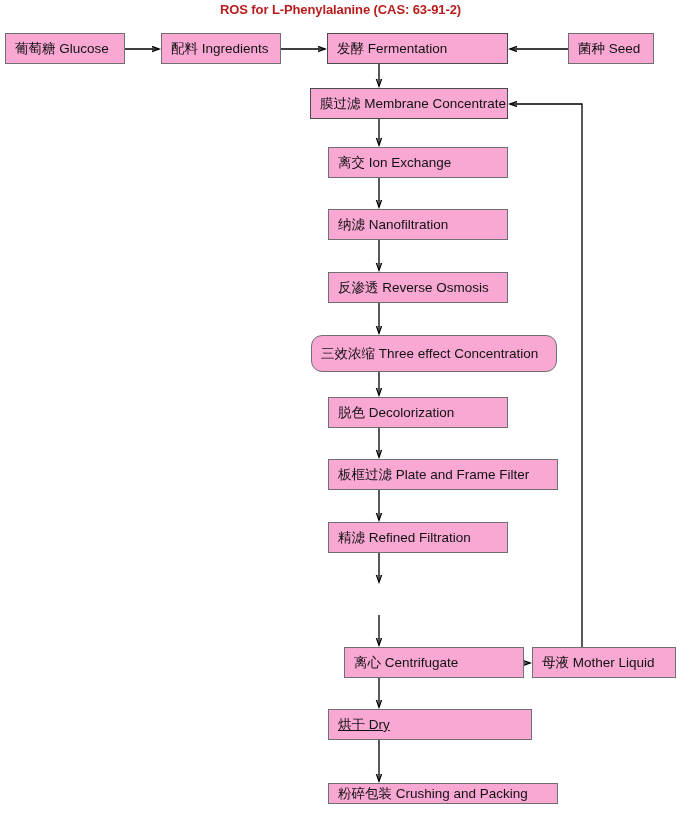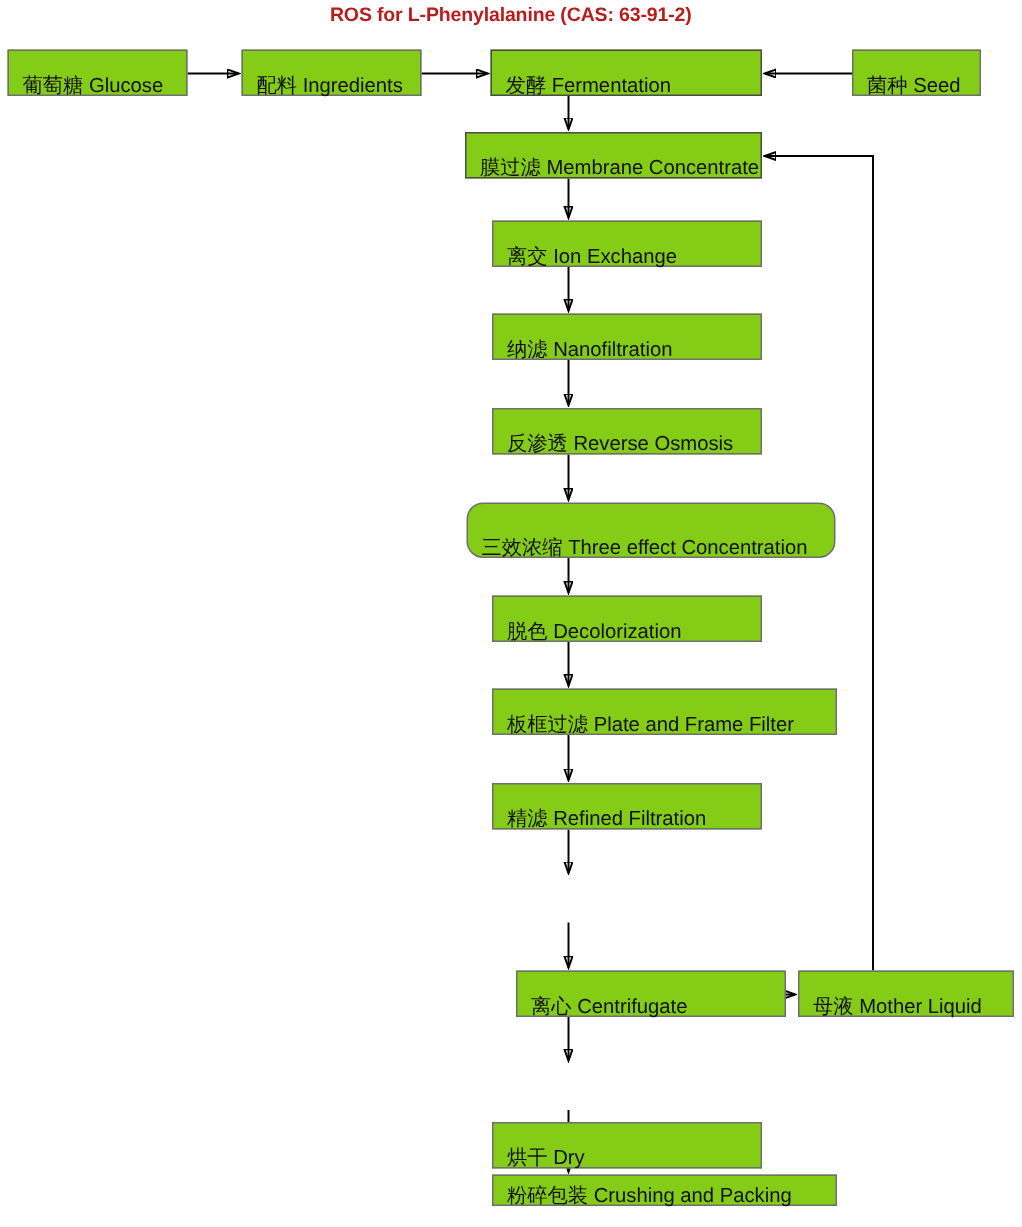--- a/index.html
+++ b/index.html
@@ -27,23 +27,23 @@
     font-size: 13px;
     font-weight: bold;
     letter-spacing: -0.1px;
     color: #b91c1c;
     white-space: nowrap;
   }
   .node {
     position: absolute;
     box-sizing: border-box;
     border: 1px solid #6f6f6f;
-    background: #84cc16;
+    background: #f9a8d4;
     display: flex;
-    align-items: flex-end;
+    align-items: center;
     font-size: 13.5px;
     line-height: 1;
     color: #111111;
     padding-left: 9px;
     white-space: nowrap;
   }
   .node.dark {
     border-color: #4a4a4a;
   }
   svg#wires {
@@ -159,21 +159,21 @@
 
 
   <div class="node" style="left:344px; top:647px; width:180px; height:31px;">
     <span>离心 Centrifugate</span>
   </div>
 
   <div class="node" style="left:532px; top:647px; width:144px; height:31px;">
     <span>母液 Mother Liquid</span>
   </div>
 
-  <div class="node" style="left:328px; top:748px; width:180px; height:31px;">
+  <div class="node" style="left:328px; top:709px; width:204px; height:31px;text-decoration:underline;">
     <span>烘干 Dry</span>
   </div>
 
   <div class="node" style="left:328px; top:783px; width:230px; height:21px;">
     <span>粉碎包装 Crushing and Packing</span>
   </div>
 
 </div>
 
 </body></html>

